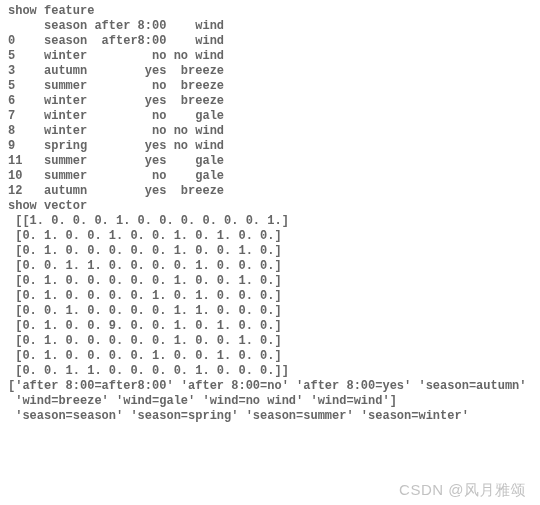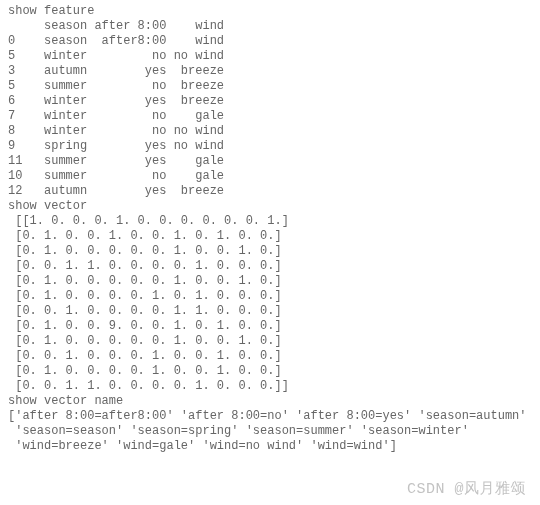--- a/index.html
+++ b/index.html
@@ -1,18 +1,18 @@
 <!DOCTYPE html>
 <html><head>
 <meta charset="utf-8">
 <style>
   html,body{margin:0;padding:0;background:#fff;}
   body{font-family:"Courier New",monospace;font-size:12px;line-height:15px;color:#666;padding:4px 8px;width:540px;box-sizing:border-box;position:relative;min-height:505px;}
-  .line{white-space:pre;}
-  .watermark{position:absolute;right:14px;bottom:8px;font-family:Liberation Mono, monospace;font-size:15px;color:rgba(120,120,120,.45);letter-spacing:.5px;pointer-events:none;}
+  .line{white-space:pre;font-weight:bold;}
+  .watermark{position:absolute;right:14px;bottom:8px;font-family:Liberation Sans, sans-serif;font-size:15px;color:rgba(120,120,120,.45);letter-spacing:.5px;pointer-events:none;}
 </style>
 </head>
 <body>
 
 <div id="out">
     <div class="line">show feature</div>
     <div class="line">     season after 8:00    wind</div>
     <div class="line">0    season  after8:00    wind</div>
     <div class="line">5    winter         no no wind</div>
     <div class="line">3    autumn        yes  breeze</div>
@@ -27,21 +27,19 @@
     <div class="line">show vector</div>
     <div class="line"> [[1. 0. 0. 0. 1. 0. 0. 0. 0. 0. 0. 1.]</div>
     <div class="line"> [0. 1. 0. 0. 1. 0. 0. 1. 0. 1. 0. 0.]</div>
     <div class="line"> [0. 1. 0. 0. 0. 0. 0. 1. 0. 0. 1. 0.]</div>
     <div class="line"> [0. 0. 1. 1. 0. 0. 0. 0. 1. 0. 0. 0.]</div>
     <div class="line"> [0. 1. 0. 0. 0. 0. 0. 1. 0. 0. 1. 0.]</div>
     <div class="line"> [0. 1. 0. 0. 0. 0. 1. 0. 1. 0. 0. 0.]</div>
     <div class="line"> [0. 0. 1. 0. 0. 0. 0. 1. 1. 0. 0. 0.]</div>
     <div class="line"> [0. 1. 0. 0. 9. 0. 0. 1. 0. 1. 0. 0.]</div>
     <div class="line"> [0. 1. 0. 0. 0. 0. 0. 1. 0. 0. 1. 0.]</div>
-    <div class="line"> [0. 0. 1. 0. 0. 0. 1. 0. 0. 1. 0. 0.]</div>
     <div class="line"> [0. 1. 0. 0. 0. 0. 1. 0. 0. 1. 0. 0.]</div>
     <div class="line"> [0. 0. 1. 1. 0. 0. 0. 0. 1. 0. 0. 0.]]</div>
-    <div class="line">show vector name</div>
     <div class="line">['after 8:00=after8:00' 'after 8:00=no' 'after 8:00=yes' 'season=autumn'</div>
+    <div class="line"> 'wind=breeze' 'wind=gale' 'wind=no wind' 'wind=wind']</div>
     <div class="line"> 'season=season' 'season=spring' 'season=summer' 'season=winter'</div>
-    <div class="line"> 'wind=breeze' 'wind=gale' 'wind=no wind' 'wind=wind']</div>
   </div>
 <div class="watermark">CSDN @风月雅颂</div>
 
 </body></html>

